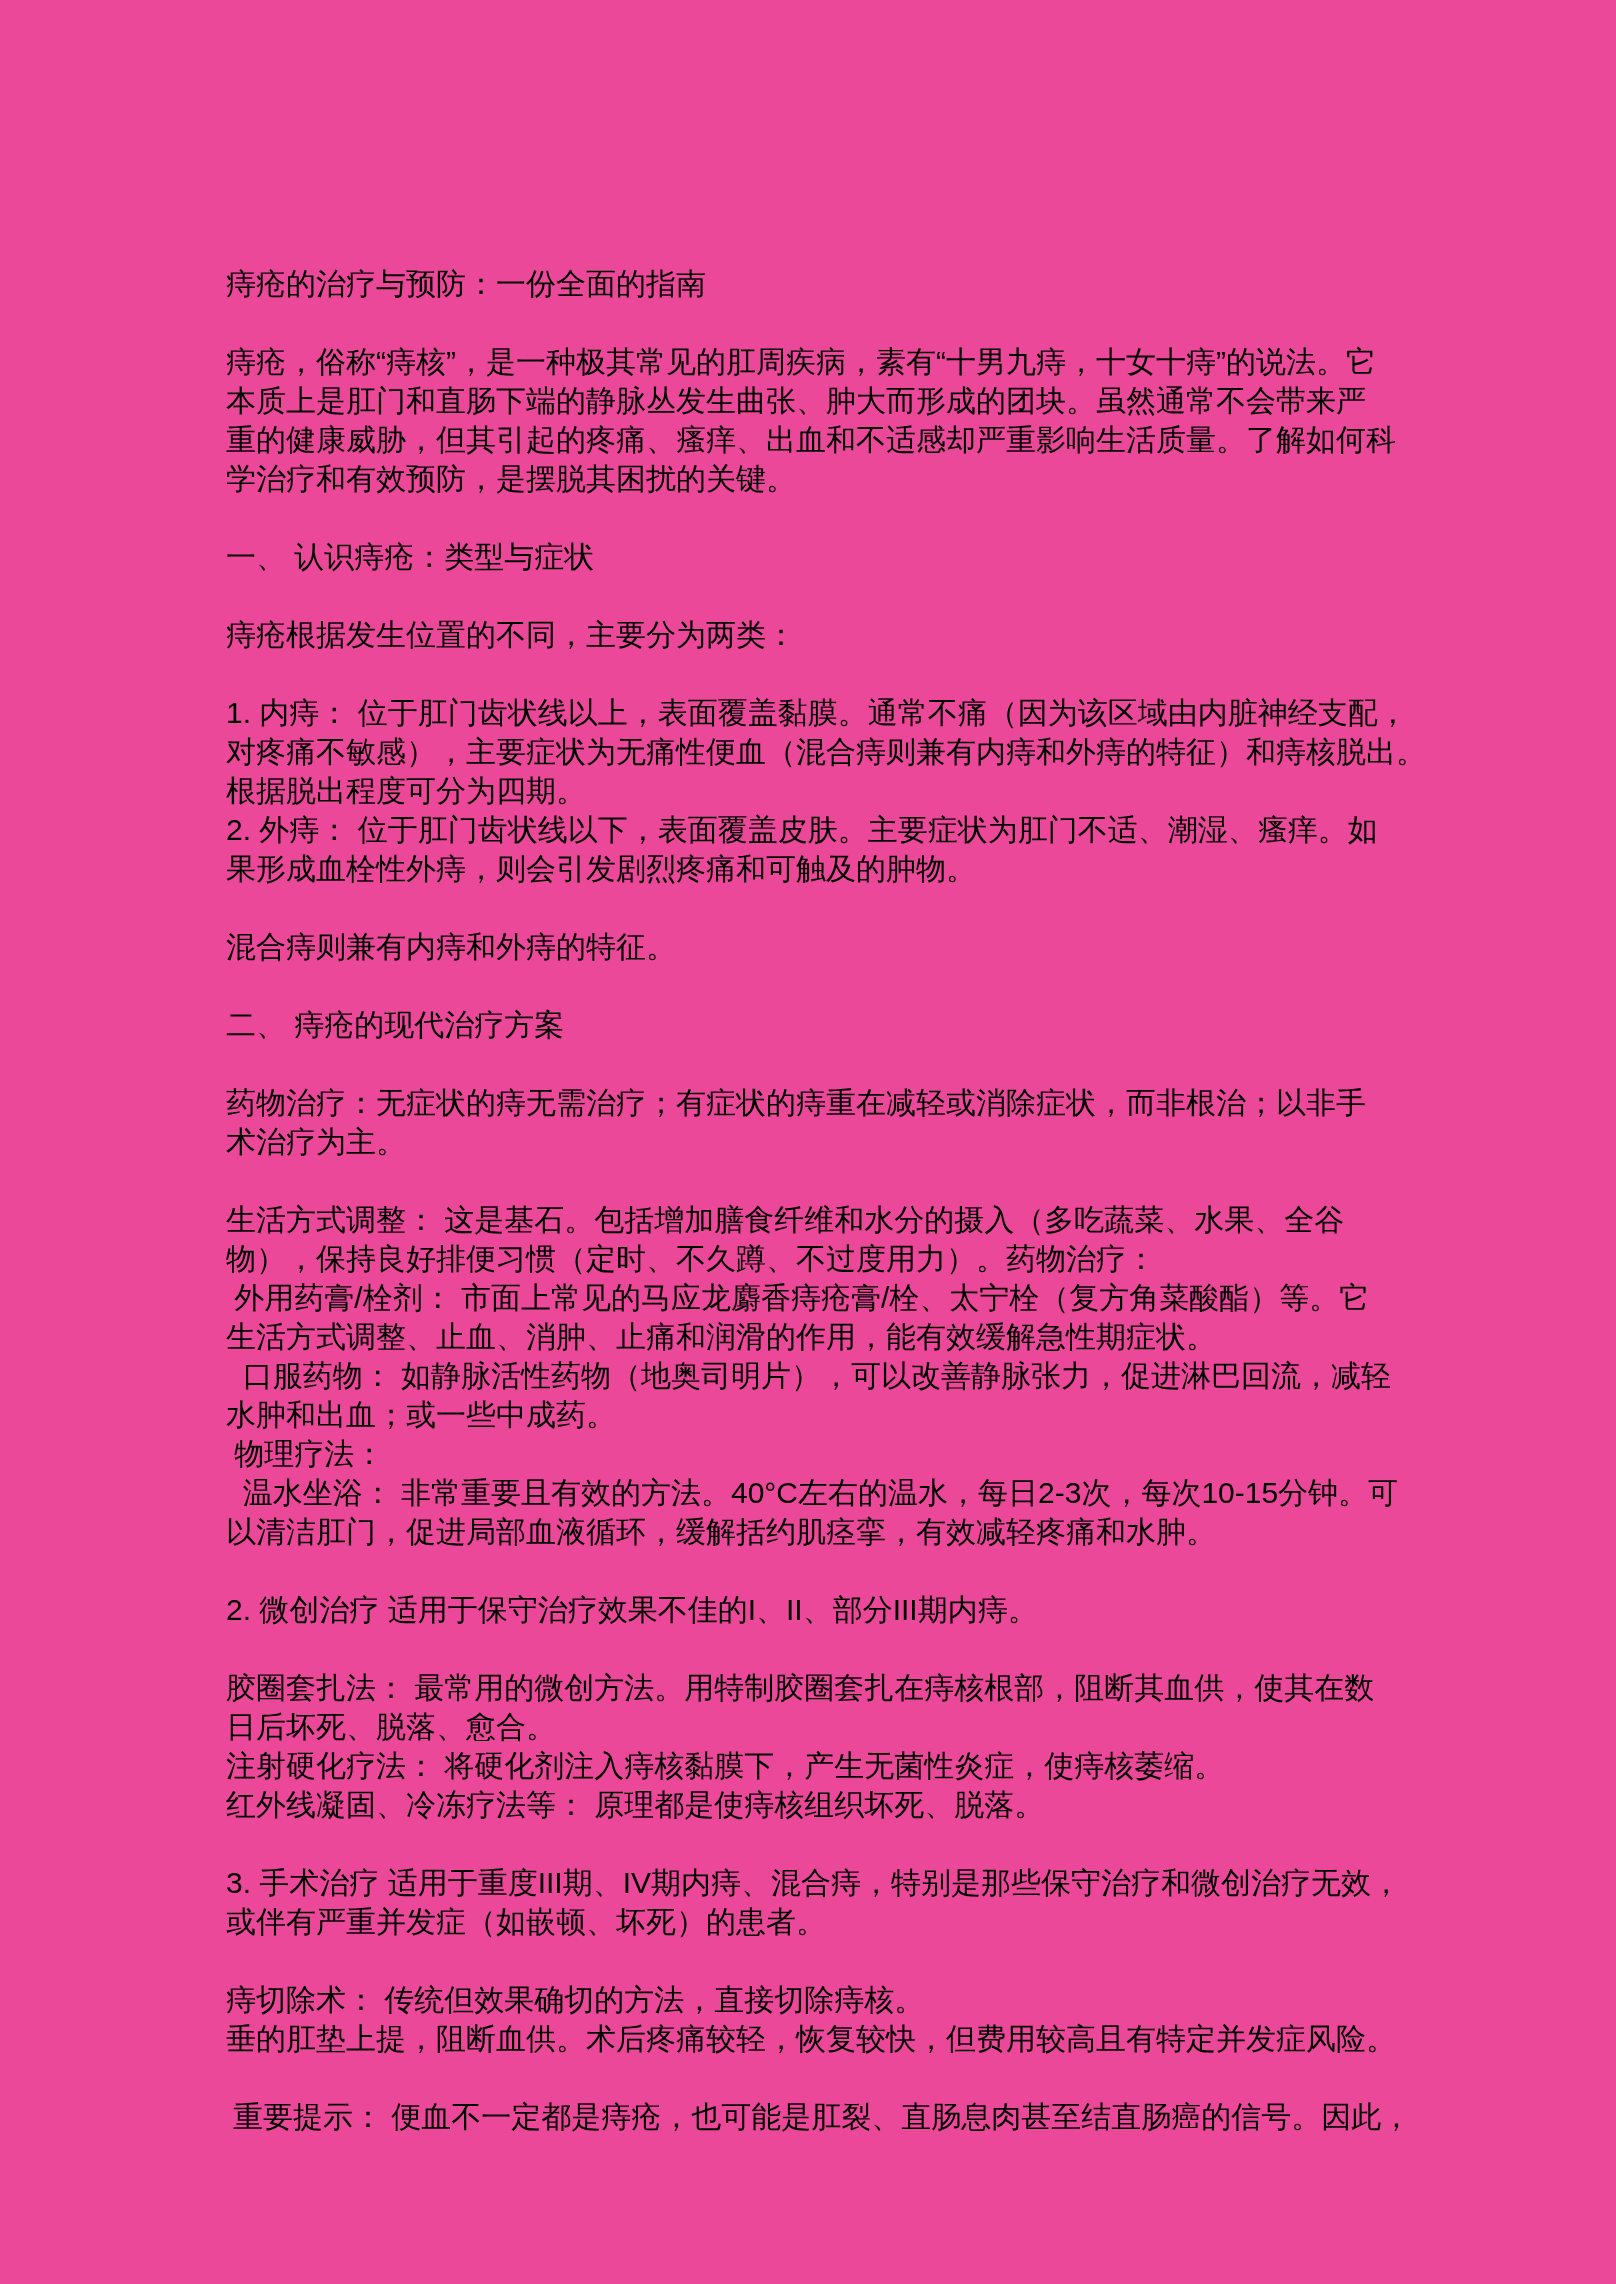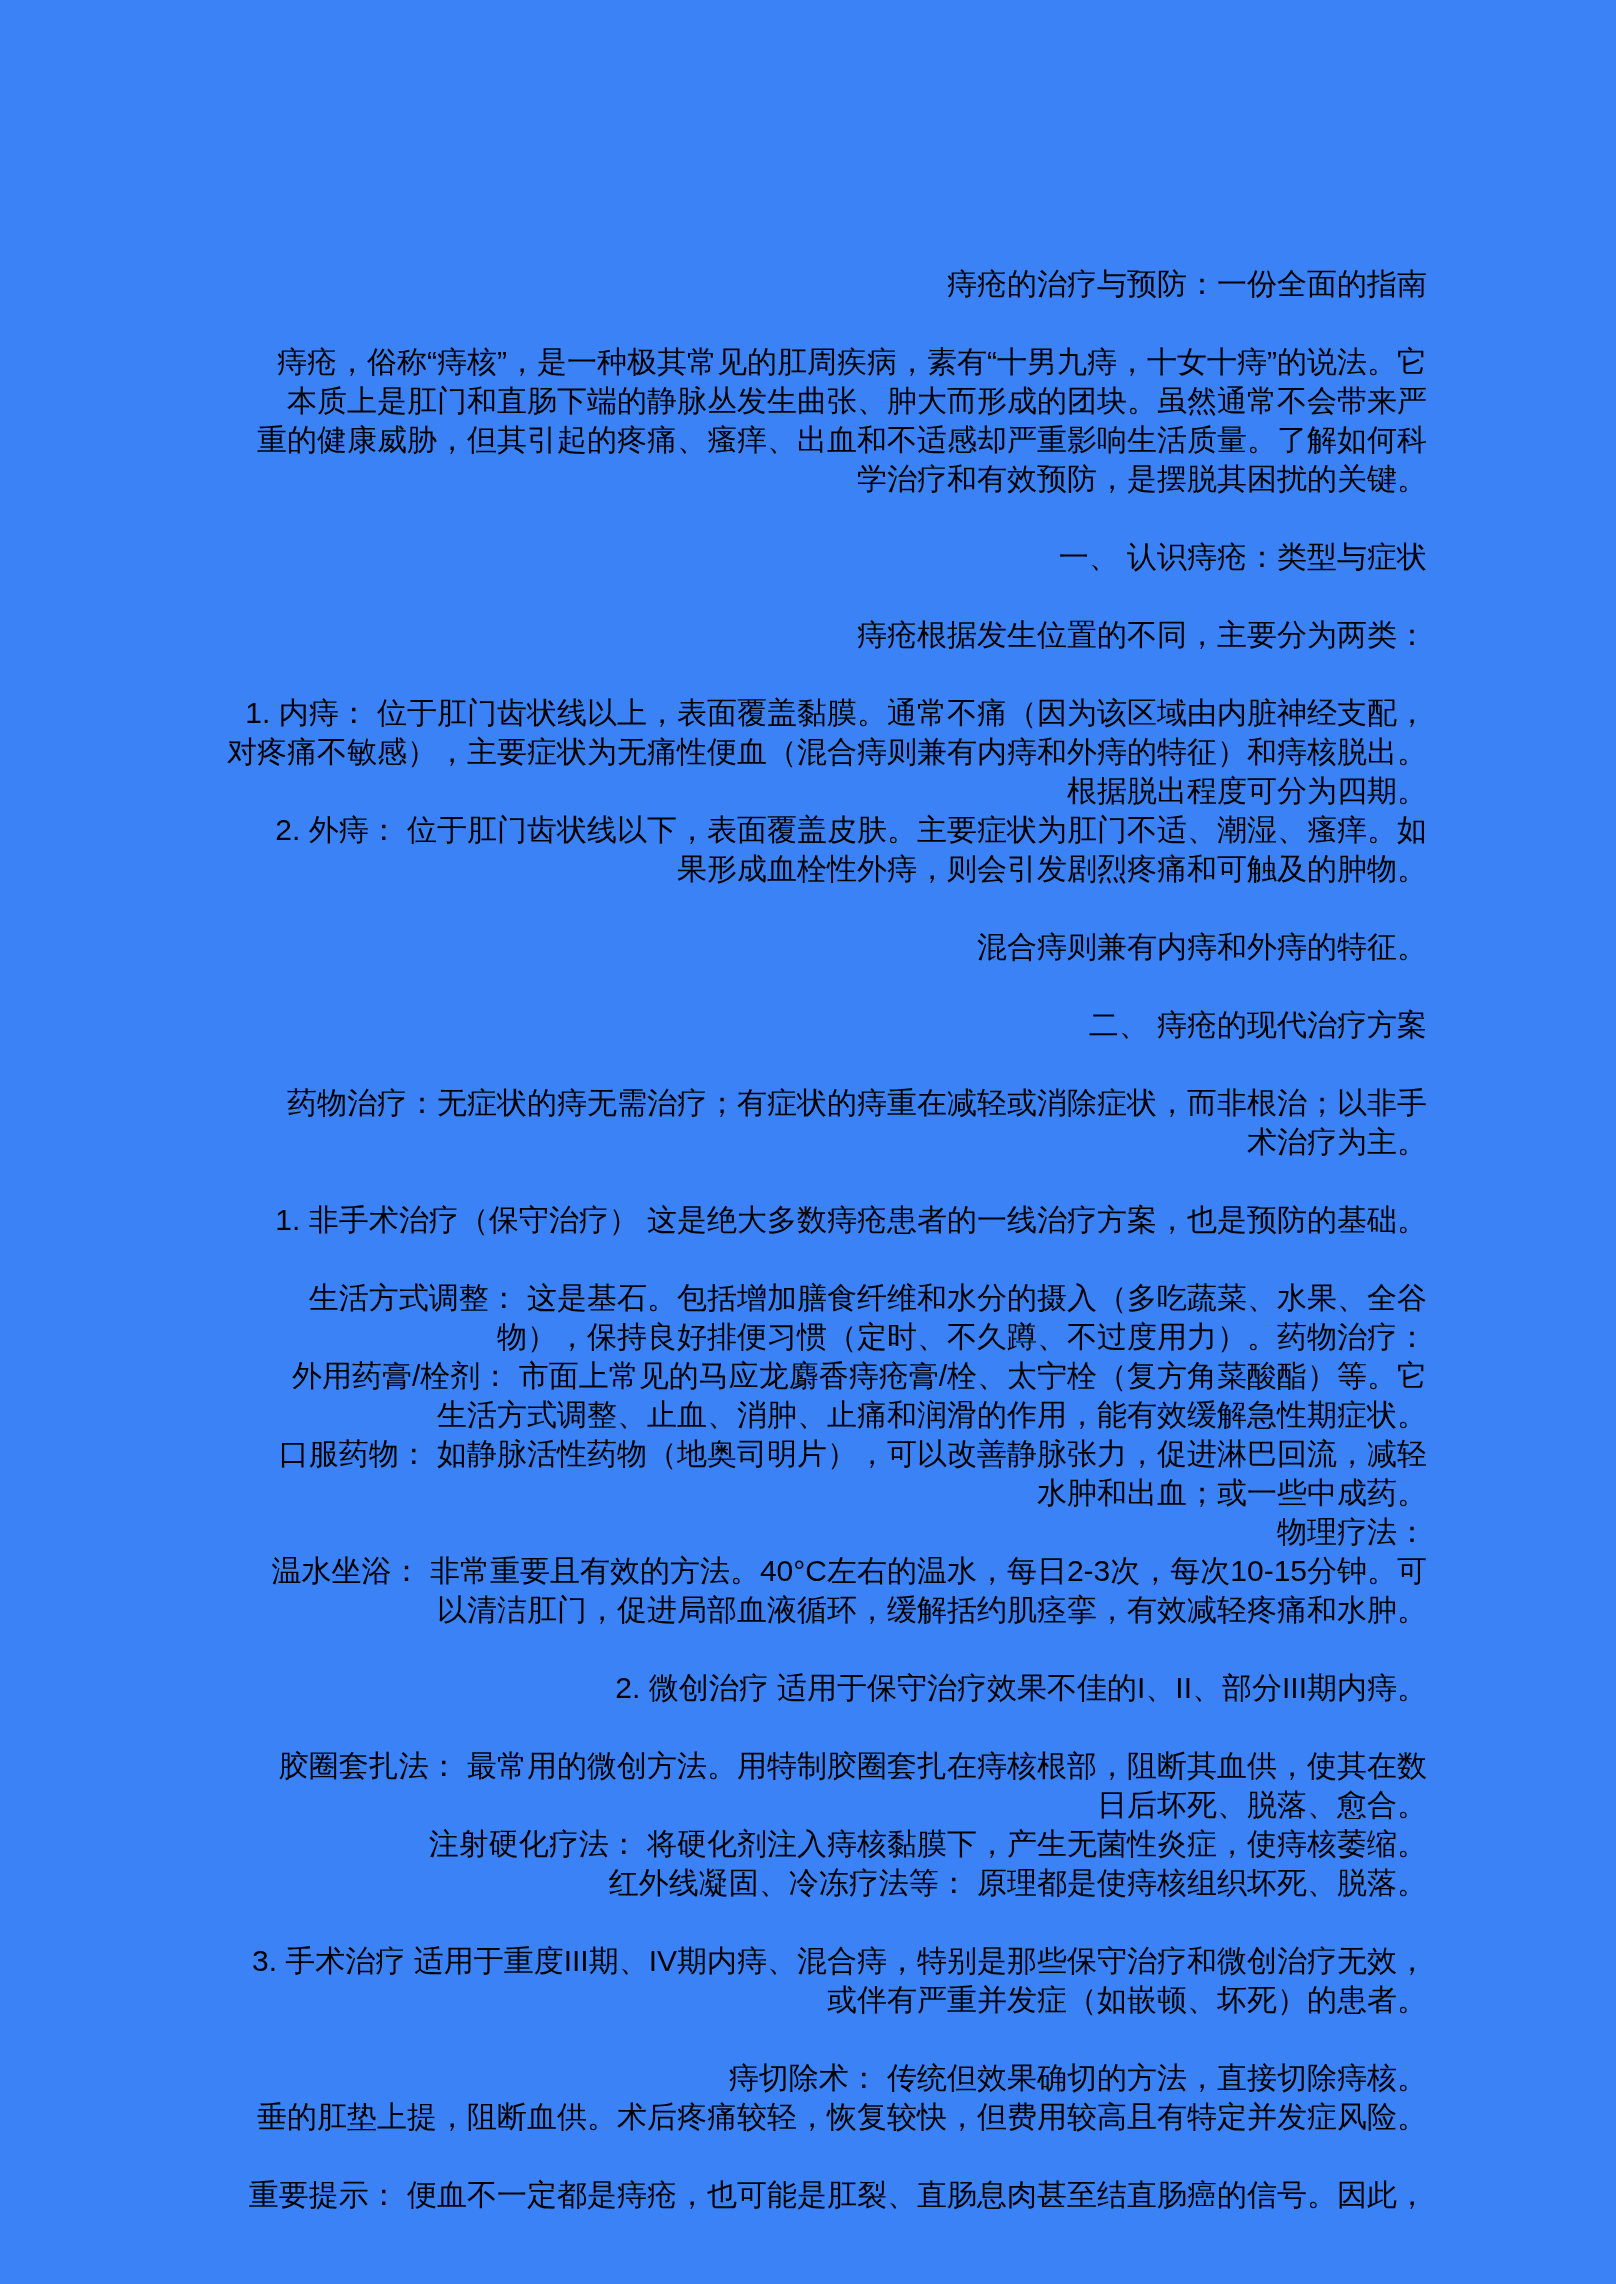--- a/index.html
+++ b/index.html
@@ -38,21 +38,21 @@
   .line {
     height: 39px;
     line-height: 39px;
     white-space: pre;
     overflow: visible;
   }
 </style>
 </head>
 <body>
 
-<div class="page" style="background: #3b82f6; text-align: right;">
+<div class="page" style="background: #ec4899;">
   <div class="doc" style="color: rgb(0, 0, 0);">
 
     <div class="block">
       <div class="line">痔疮的治疗与预防：一份全面的指南</div>
     </div>
 
     <div class="block">
       <div class="line">痔疮，俗称“痔核”，是一种极其常见的肛周疾病，素有“十男九痔，十女十痔”的说法。它</div>
       <div class="line">本质上是肛门和直肠下端的静脉丛发生曲张、肿大而形成的团块。虽然通常不会带来严</div>
       <div class="line">重的健康威胁，但其引起的疼痛、瘙痒、出血和不适感却严重影响生活质量。了解如何科</div>
@@ -81,23 +81,20 @@
 
     <div class="block">
       <div class="line">二、 痔疮的现代治疗方案</div>
     </div>
 
     <div class="block">
       <div class="line">药物治疗：无症状的痔无需治疗；有症状的痔重在减轻或消除症状，而非根治；以非手</div>
       <div class="line">术治疗为主。</div>
     </div>
 
-    <div class="block">
-      <div class="line">1. 非手术治疗（保守治疗） 这是绝大多数痔疮患者的一线治疗方案，也是预防的基础。</div>
-    </div>
 
     <div class="block">
       <div class="line">生活方式调整： 这是基石。包括增加膳食纤维和水分的摄入（多吃蔬菜、水果、全谷</div>
       <div class="line">物），保持良好排便习惯（定时、不久蹲、不过度用力）。药物治疗：</div>
       <div class="line"> 外用药膏/栓剂： 市面上常见的马应龙麝香痔疮膏/栓、太宁栓（复方角菜酸酯）等。它</div>
       <div class="line">生活方式调整、止血、消肿、止痛和润滑的作用，能有效缓解急性期症状。</div>
       <div class="line">  口服药物： 如静脉活性药物（地奥司明片），可以改善静脉张力，促进淋巴回流，减轻</div>
       <div class="line">水肿和出血；或一些中成药。</div>
       <div class="line"> 物理疗法：</div>
       <div class="line">  温水坐浴： 非常重要且有效的方法。40°C左右的温水，每日2-3次，每次10-15分钟。可</div>

